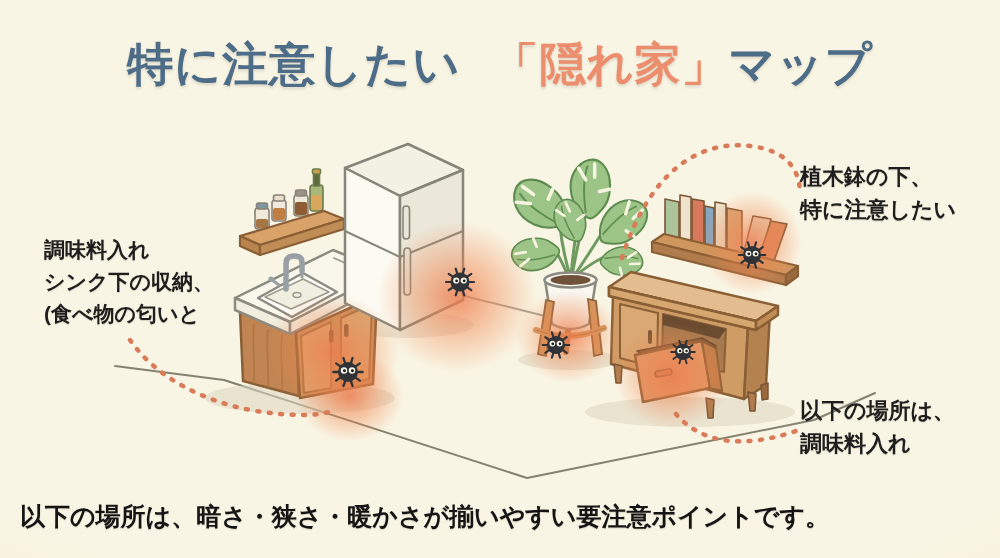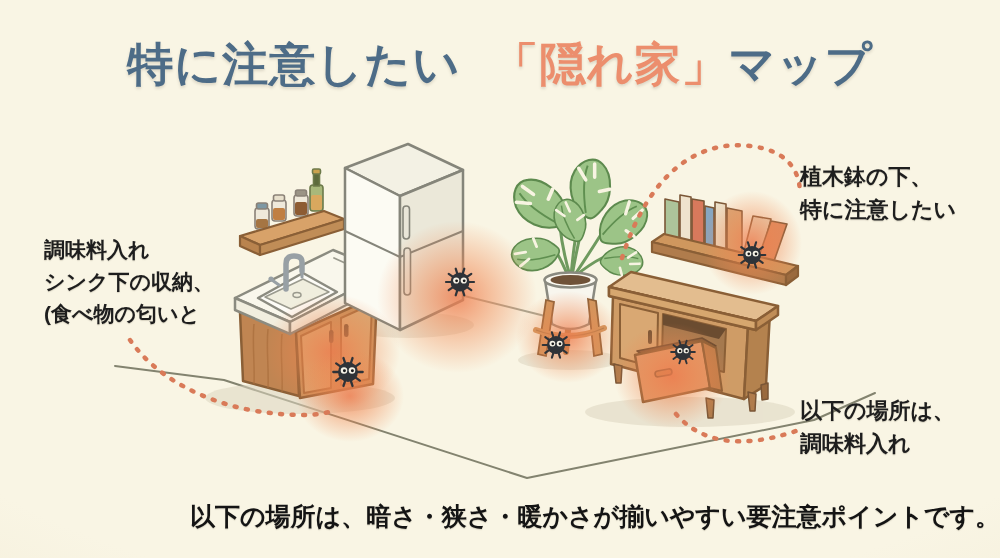--- a/index.html
+++ b/index.html
@@ -25,24 +25,25 @@
     color:#1e1e1e;font-weight:bold;
     text-shadow:0 1px 1px rgba(120,110,90,.25);
     white-space:nowrap;
   }
   .label span{display:block;}
   .label-sink{left:44px;top:234px;font-size:21px;line-height:32px;}
   .label-plant{left:800px;top:160px;font-size:22px;line-height:33px;}
   .label-drawer{left:800px;top:394px;font-size:22px;line-height:33px;}
   .caption{
     position:absolute;left:0;right:0;top:500px;
-    text-align:right;
+    text-align:left;
     font-size:25px;font-weight:bold;color:#141414;
     text-shadow:0 1px 1px rgba(120,110,90,.25);
     white-space:nowrap;
+    padding-left:20px;
   }
 </style>
 </head>
 <body>
 
 <div class="canvas">
 
   <h1 class="title"><span class="t-blue">特に注意したい</span><span class="t-orange">「隠れ家」</span><span class="t-blue">マップ</span></h1>
 
   <svg class="scene" width="1000" height="558" viewBox="0 0 1000 558">

